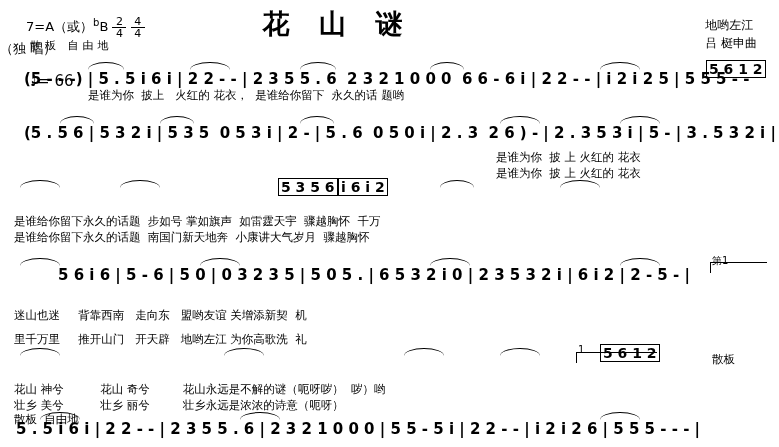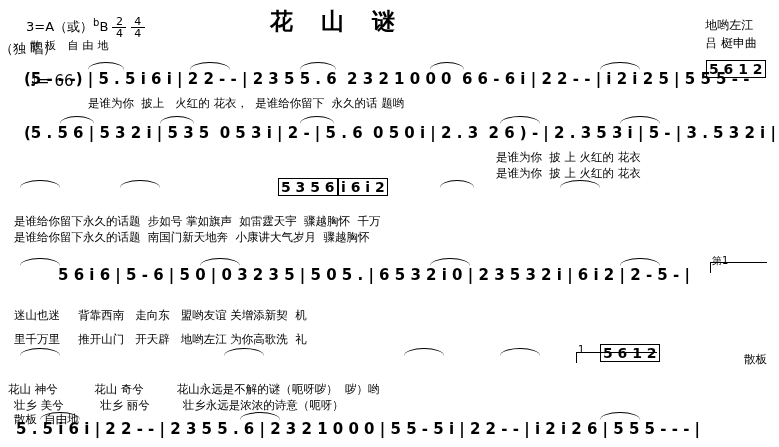--- a/index.html
+++ b/index.html
@@ -19,21 +19,21 @@
     background: #fff;
   }
 
   
   .title {
     position: absolute;
     top: 6px;
     left: 0;
     width: 675px;
     text-align: center;
-    font-size: 23px;
+    font-size: 27px;
     font-weight: bold;
     letter-spacing: 10px;
     font-family: "DejaVu Sans", sans-serif;
   }
   .subtitle {
     position: absolute;
     top: 40px;
     left: 0;
     width: 712px;
     text-align: left;
@@ -128,21 +128,21 @@
     border-radius: 50%/100% 100% 0 0;
     height: 7px;
   }
 </style>
 </head>
 <body>
 
 <div id="sheet">
 
   <div class="key-line">
-    <span>3=A（或）</span><span class="flat">b</span><span>B</span>
+    <span>7=A（或）</span><span class="flat">b</span><span>B</span>
     <span class="meter">
       <span class="num">2</span>
       <span class="den">4</span>
     </span>
     <span class="meter">
       <span class="num">4</span>
       <span class="den">4</span>
     </span>
   </div>
 
@@ -152,21 +152,21 @@
   <div class="subtitle">（独 唱）</div>
 
   <div class="credits">
     <div>地哟左江</div>
     <div>吕 梃申曲</div>
   </div>
 
   <div class="tempo-mark">♩= 66</div>
 
   <div class="notes" style="top:70px; left:24px;">(5 - - -) | 5 . 5 i 6 i | 2 2 - - | 2 3 5 5 . 6  2 3 2 1 0 0 0  6 6 - 6 i | 2 2 - - | i 2 i 2 5 | 5 5 5 - -</div>
-  <div class="lyric" style="top:96px; left:88px;">是谁为你  披上   火红的 花衣，  是谁给你留下  永久的话 题哟</div>
+  <div class="lyric" style="top:88px; left:88px;">是谁为你  披上   火红的 花衣，  是谁给你留下  永久的话 题哟</div>
   <div class="small-notes boxed" style="top:60px; left:706px;">5 6 1 2</div>
   <div class="slur" style="top:62px; left:88px; width:36px;"></div>
   <div class="slur" style="top:62px; left:190px; width:40px;"></div>
   <div class="slur" style="top:62px; left:300px; width:36px;"></div>
   <div class="slur" style="top:62px; left:430px; width:34px;"></div>
   <div class="slur" style="top:62px; left:600px; width:40px;"></div>
 
   <div class="notes" style="top:124px; left:24px;">(5 . 5 6 | 5 3 2 i | 5 3 5  0 5 3 i | 2 - | 5 . 6  0 5 0 i | 2 . 3  2 6 ) - | 2 . 3 5 3 i | 5 - | 3 . 5 3 2 i |</div>
   <div class="lyric" style="top:150px; left:496px;">是谁为你  披 上 火红的 花衣</div>
   <div class="lyric" style="top:166px; left:496px;">是谁为你  披 上 火红的 花衣</div>
@@ -191,23 +191,23 @@
   <div class="ending-num" style="top:254px; left:712px;">第1</div>
   <div class="ending-bar" style="top:262px; left:710px; width:56px;"></div>
   <div class="slur" style="top:258px; left:20px; width:40px;"></div>
   <div class="slur" style="top:258px; left:200px; width:40px;"></div>
   <div class="slur" style="top:258px; left:430px; width:40px;"></div>
   <div class="slur" style="top:258px; left:620px; width:40px;"></div>
 
   <div class="small-notes boxed" style="top:344px; left:600px;">5 6 1 2</div>
   <div class="ending-num" style="top:344px; left:578px;">1</div>
   <div class="ending-bar" style="top:352px; left:576px; width:80px;"></div>
-  <div class="lyric" style="top:382px; left:8px;">花山 神兮          花山 奇兮         花山永远是不解的谜（呃呀哕）  哕）哟</div>
+  <div class="lyric" style="top:382px; left:14px;">花山 神兮          花山 奇兮         花山永远是不解的谜（呃呀哕）  哕）哟</div>
   <div class="lyric" style="top:398px; left:14px;">壮乡 美兮          壮乡 丽兮         壮乡永远是浓浓的诗意（呃呀）</div>
-  <div class="lyric" style="top:352px; left:744px;">散板</div>
+  <div class="lyric" style="top:352px; left:712px;">散板</div>
   <div class="slur" style="top:348px; left:20px; width:40px;"></div>
   <div class="slur" style="top:348px; left:224px; width:40px;"></div>
   <div class="slur" style="top:348px; left:404px; width:40px;"></div>
   <div class="slur" style="top:348px; left:500px; width:40px;"></div>
 
   <div class="notes" style="top:420px; left:16px;">5 . 5 i 6 i | 2 2 - - | 2 3 5 5 . 6 | 2 3 2 1 0 0 0 | 5 5 - 5 i | 2 2 - - | i 2 i 2 6 | 5 5 5 - - - |</div>
   <div class="lyric" style="top:412px; left:14px;">散板  自由地</div>
   <div class="slur" style="top:412px; left:40px; width:40px;"></div>
   <div class="slur" style="top:412px; left:240px; width:40px;"></div>
   <div class="slur" style="top:412px; left:600px; width:40px;"></div>

